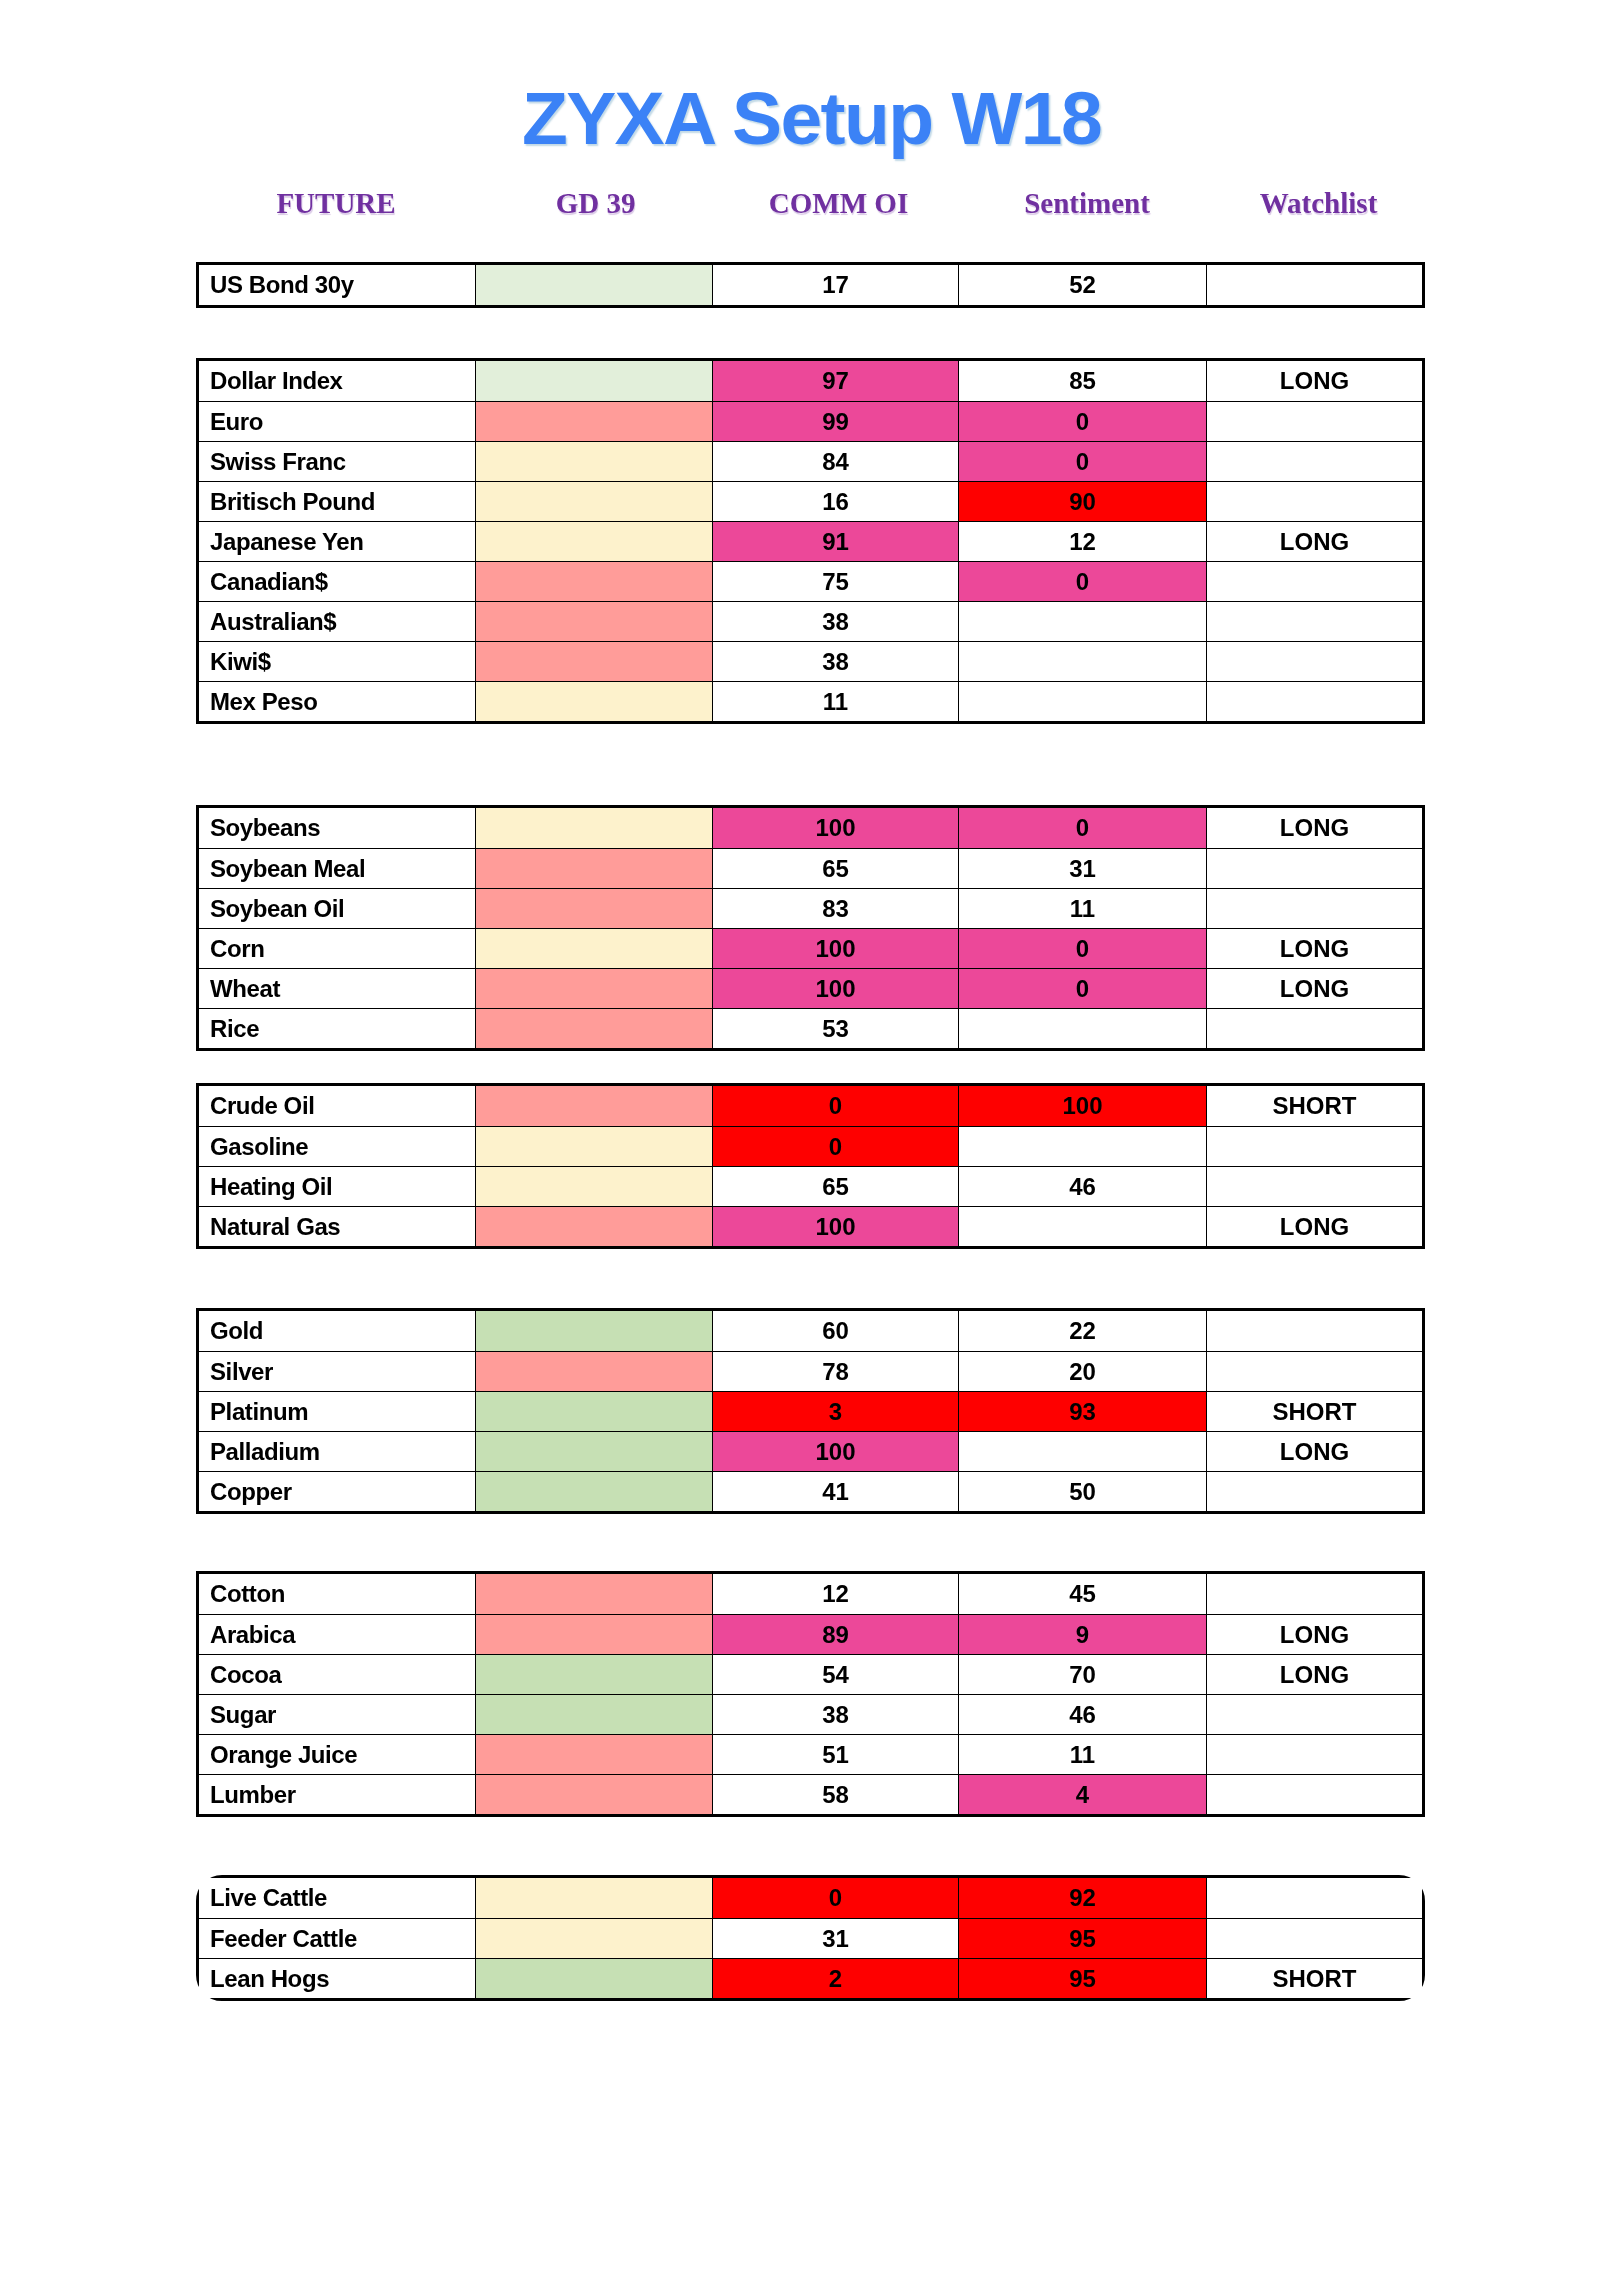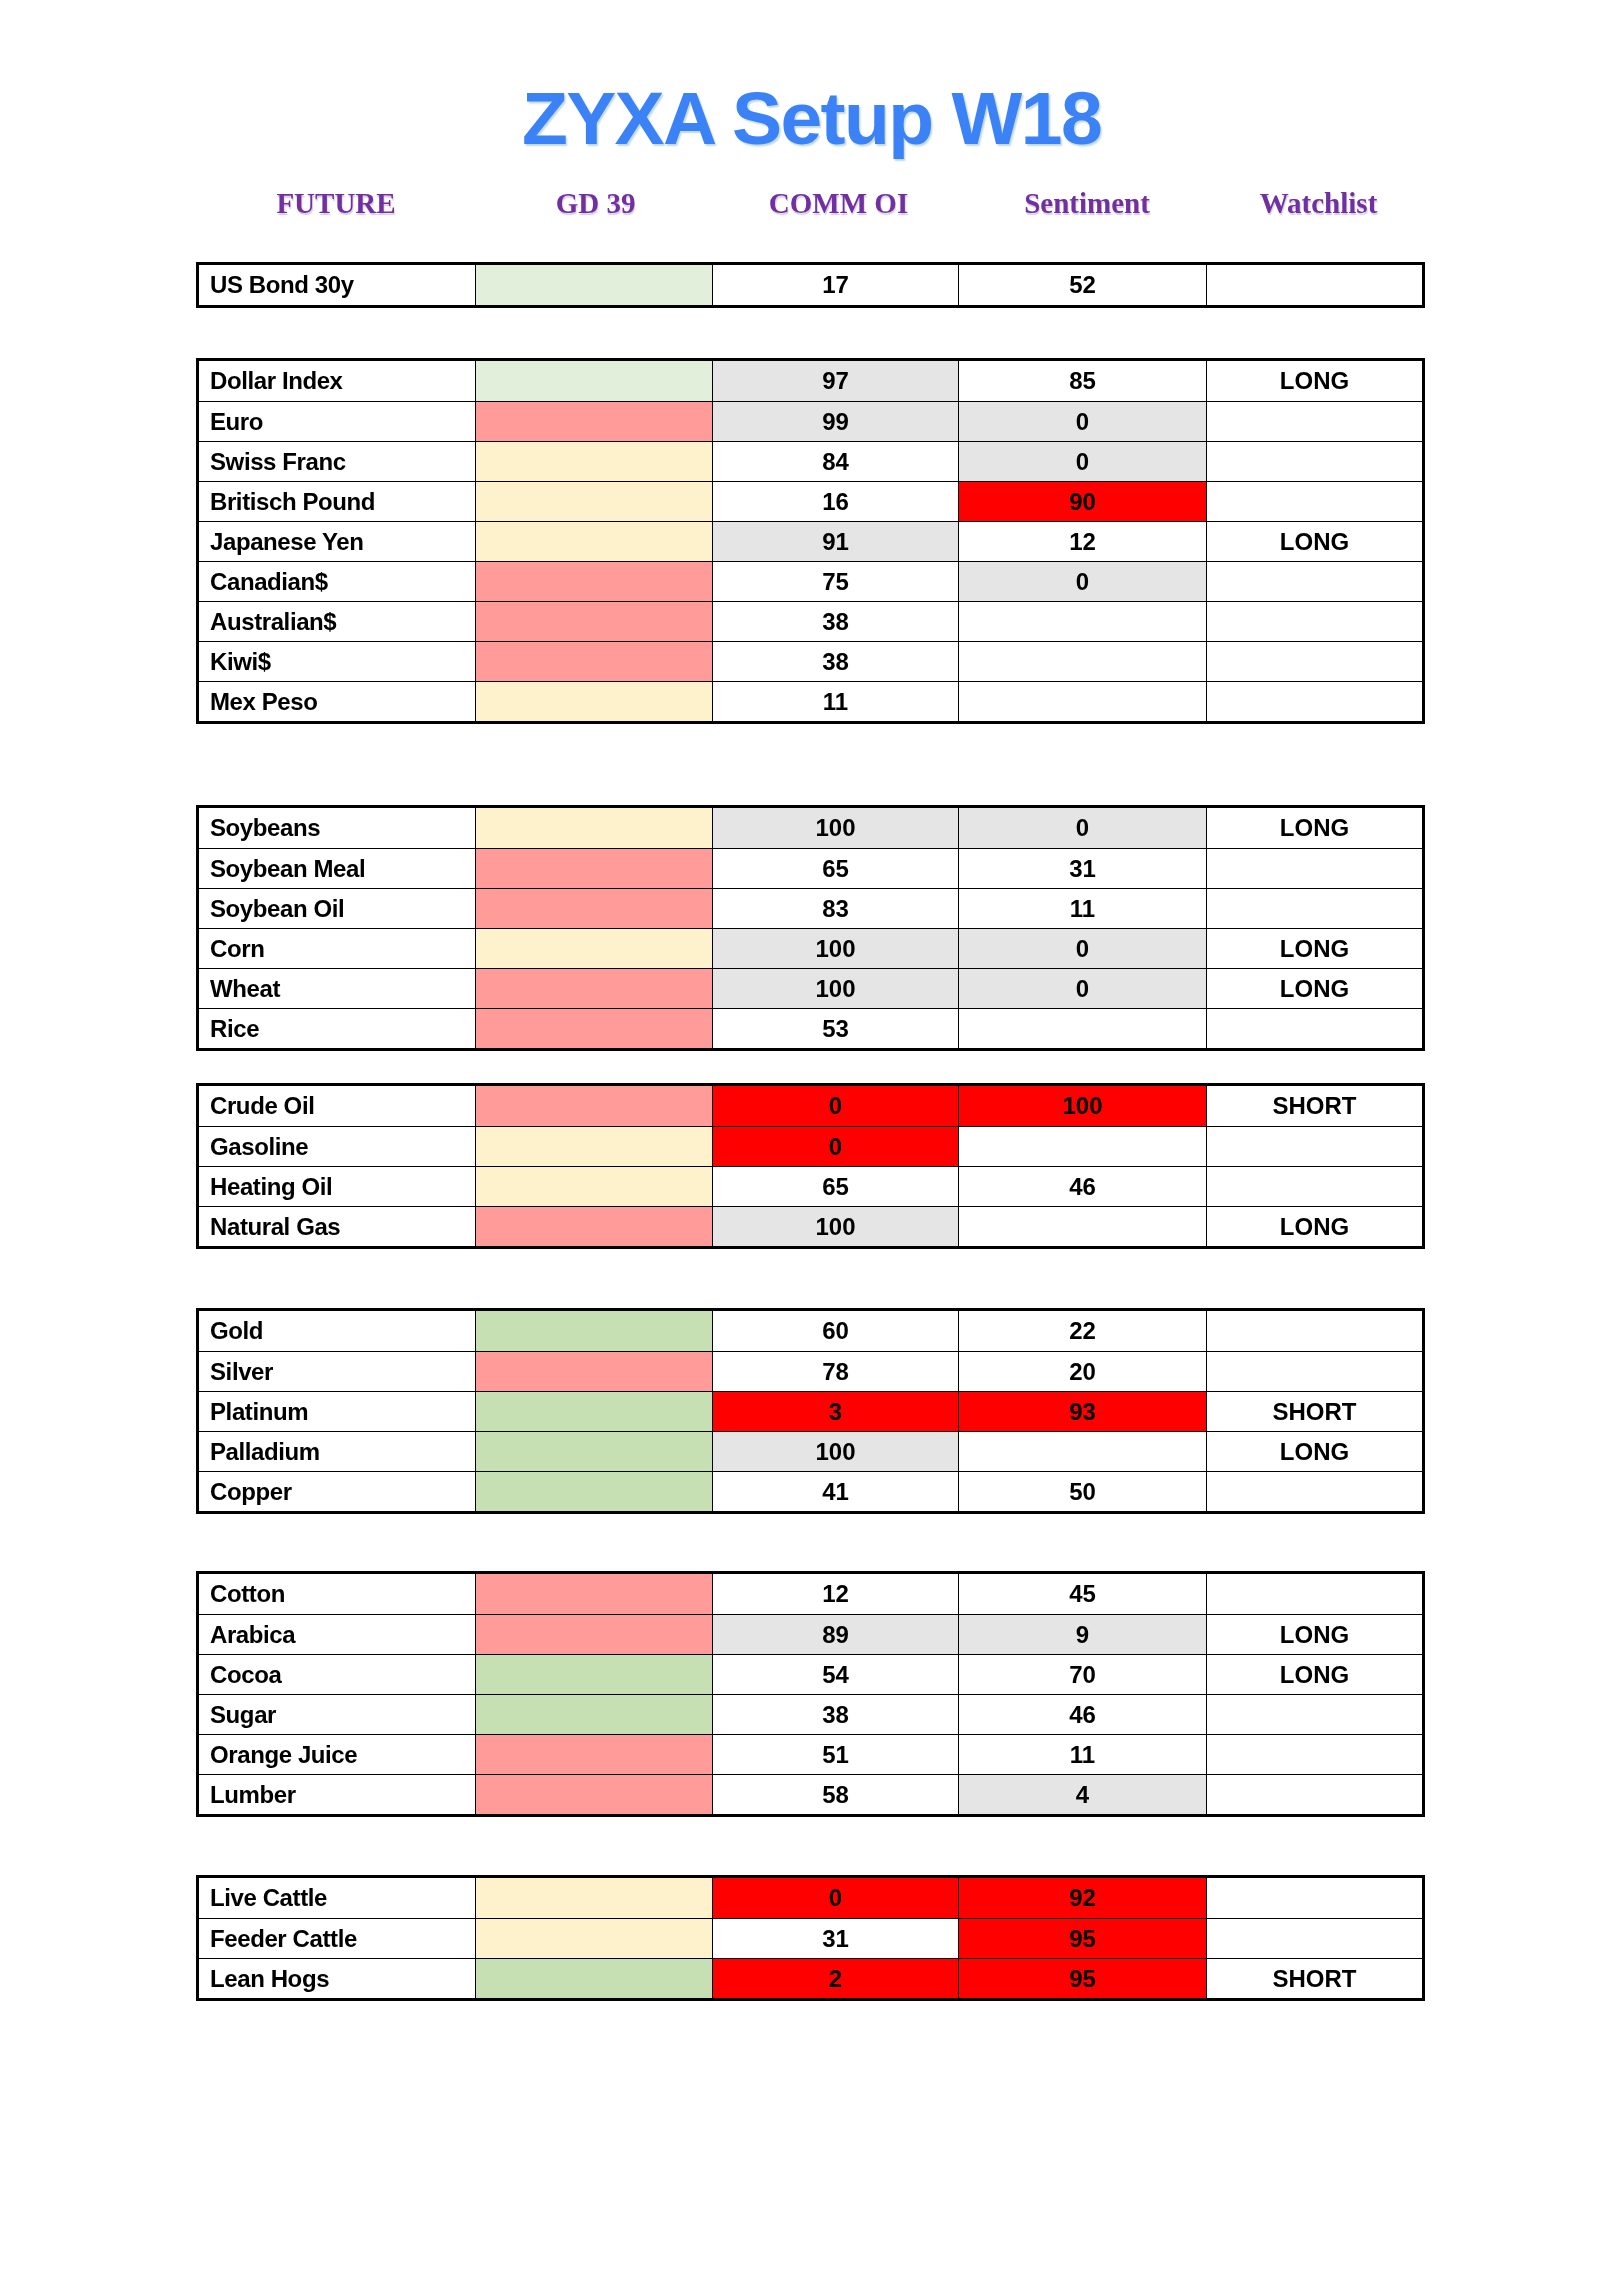--- a/index.html
+++ b/index.html
@@ -36,21 +36,21 @@
     box-sizing:border-box;display:flex;align-items:center;justify-content:center;
     font-weight:bold;font-size:24px;color:#000;background:#fff;overflow:hidden;
   }
   .cell + .cell{border-left:1.6px solid #000;}
   .c-future{justify-content:flex-start;padding-left:11px;letter-spacing:-0.4px;}
 
   [data-color="pale_green"]{background:#e2efda;}
   [data-color="light_green"]{background:#c6e0b4;}
   [data-color="pink"]{background:#ff9c99;}
   [data-color="cream"]{background:#fdf2cc;}
-  [data-color="green"]{background:#e5e5e5;}
+  [data-color="green"]{background:#ec4899;}
   [data-color="red"]{background:#fe0000;}
   [data-color="white"]{background:#ffffff;}
 </style>
 </head>
 <body>
 
 <div class="page">
 
   <div class="title">ZYXA Setup W18</div>
 
@@ -290,21 +290,21 @@
     </div>
     <div class="g-row">
       <div class="cell c-future">Lumber</div>
       <div class="cell c-gd39" data-color="pink"></div>
       <div class="cell c-num" data-color="white">58</div>
       <div class="cell c-num" data-color="green">4</div>
       <div class="cell c-watch"></div>
     </div>
   </div>
 
-  <div class="group" style="top:1875px;">
+  <div class="group" style="top:1875px;border-radius:26px;">
     <div class="g-row">
       <div class="cell c-future">Live Cattle</div>
       <div class="cell c-gd39" data-color="cream"></div>
       <div class="cell c-num" data-color="red">0</div>
       <div class="cell c-num" data-color="red">92</div>
       <div class="cell c-watch"></div>
     </div>
     <div class="g-row">
       <div class="cell c-future">Feeder Cattle</div>
       <div class="cell c-gd39" data-color="cream"></div>

